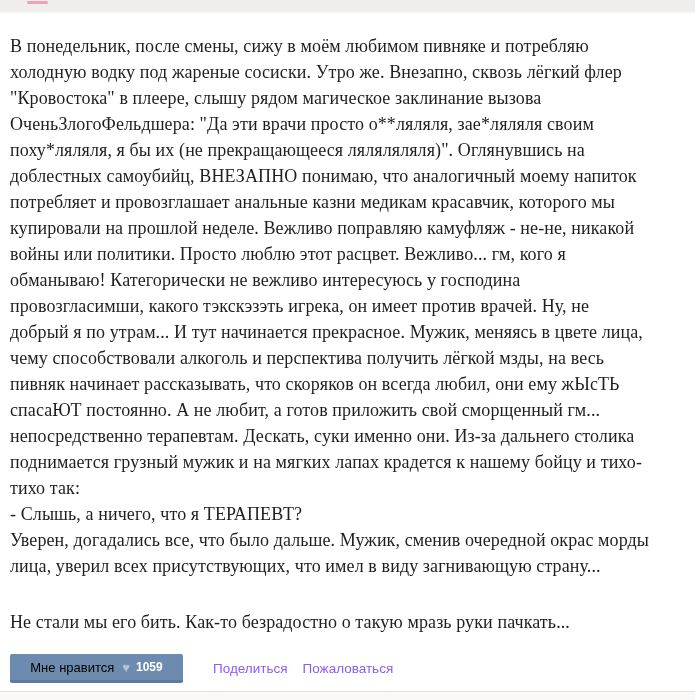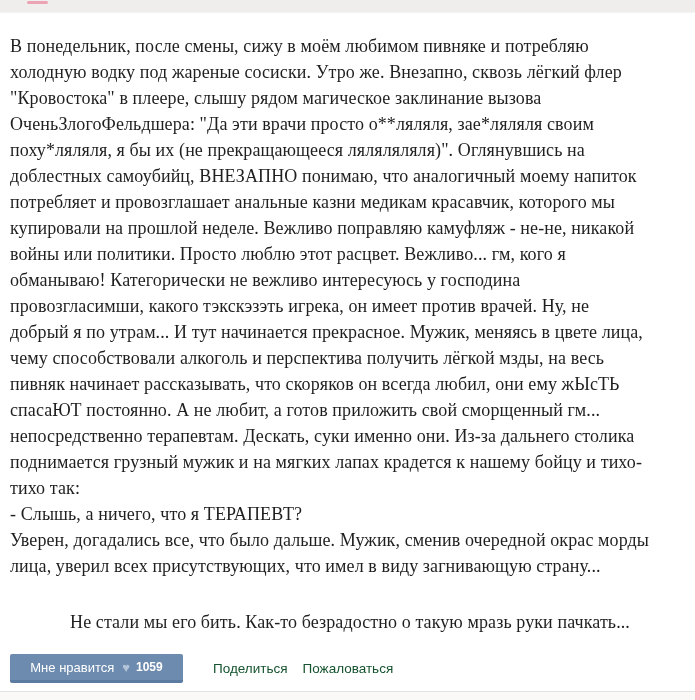--- a/index.html
+++ b/index.html
@@ -31,21 +31,20 @@
   }
   .post-text {
     font-size: 18px;
     line-height: 26px;
     color: #1f1f1f;
     white-space: pre;
     letter-spacing: 0.1px;
   }
   .closing-text {
     margin-top: 30px;
-    text-align: center;
   }
   .actions-row {
     margin-top: 19px;
     display: flex;
     align-items: center;
     font-family: "Liberation Sans", sans-serif;
   }
   .like-button {
     display: inline-flex;
     align-items: center;
@@ -54,33 +53,33 @@
     height: 29px;
     background: #6d8bae;
     border: none;
     border-bottom: 3px solid #5c7ba1;
     border-radius: 2px;
     cursor: pointer;
     color: #ffffff;
     font-family: "Liberation Sans", sans-serif;
     font-size: 13px;
   }
-  .like-label { color: #ffffff; }
+  .like-label { color: #000000; }
   .heart-icon {
     color: #b3c4d8;
     font-size: 13px;
     margin: 0 6px 0 8px;
   }
   .like-count {
     font-weight: bold;
     font-size: 12px;
     color: #ffffff;
   }
   .action-link {
-    color: #14532d;
+    color: #8b5cf6;
     font-size: 13.5px;
     text-decoration: none;
     cursor: pointer;
   }
   .share-link { margin-left: 30px; }
   .report-link { margin-left: 15px; }
   .page-footer {
     position: absolute;
     left: 0; bottom: 0;
     width: 695px; height: 9px;

